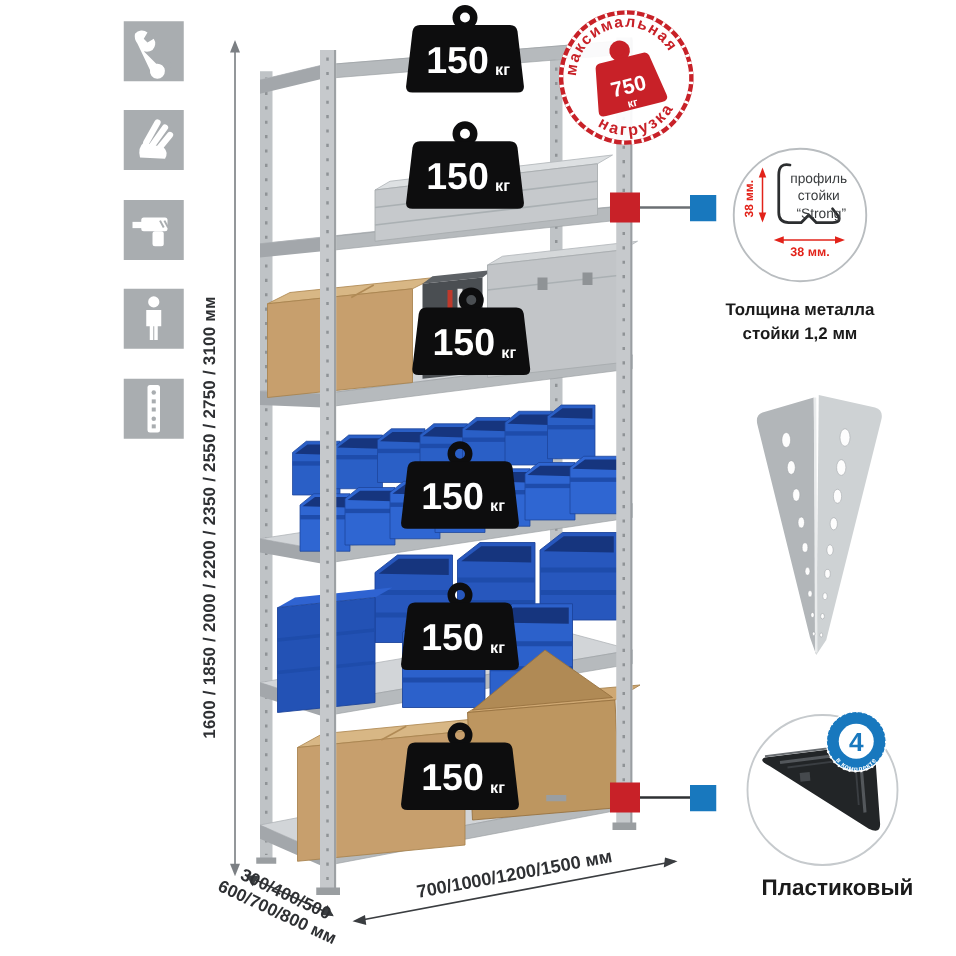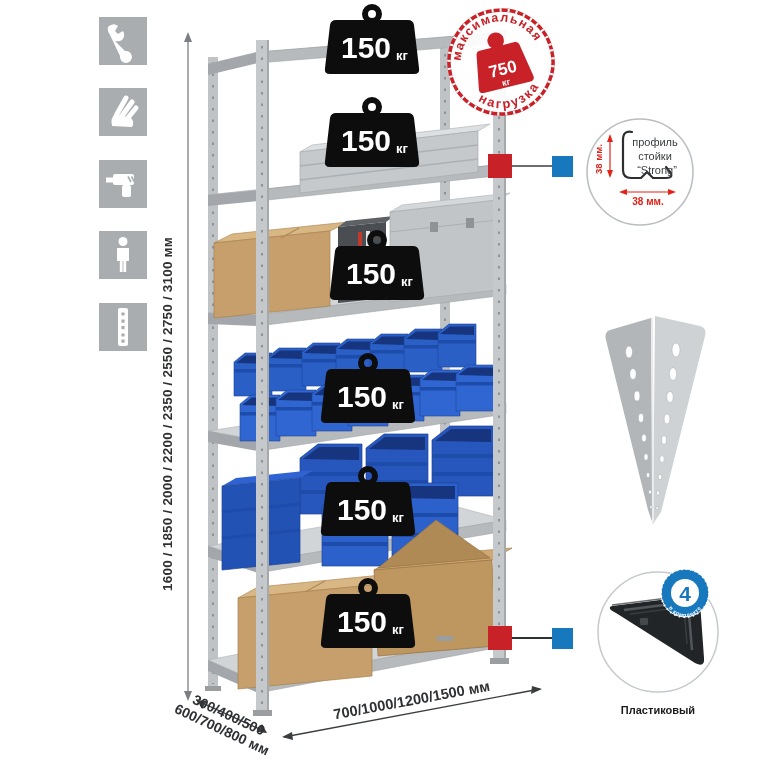--- a/index.html
+++ b/index.html
@@ -9,21 +9,21 @@
   .icon-box{position:absolute;left:99px;width:48px;height:48px;background:#a9adb0;}
   .txt{position:absolute;color:#2e3033;font-weight:700;}
   .dim-height{left:-71px;top:405px;width:480px;height:18px;font-size:13.5px;text-align:center;
               transform:rotate(-90deg);letter-spacing:.2px;}
   .dim-depth{left:145px;top:706px;width:160px;height:34px;font-size:14px;line-height:16px;
              text-align:center;transform:rotate(25deg);}
   .dim-width{left:292px;top:692px;width:240px;height:20px;font-size:14.5px;text-align:center;
              transform:rotate(-10.5deg);}
   .caption{position:absolute;width:160px;text-align:center;color:#1b1b1b;font-weight:700;}
   .caption-profile{left:560px;top:238px;font-size:13.5px;line-height:19px;}
-  .caption-foot{left:578px;top:700px;font-size:11px;line-height:20px;}
+  .caption-foot{left:590px;top:700px;font-size:18px;line-height:20px;}
   .sv-red{fill:#c82128;}
   text{font-family:"Liberation Sans",sans-serif;}
 </style>
 </head>
 <body>
 
 <div class="stage">
 
 <svg class="scene" width="765" height="765" viewBox="0 0 765 765">
 
@@ -425,18 +425,22 @@
 
 <div class="txt dim-height">1600 / 1850 / 2000 / 2200 / 2350 / 2550 / 2750 / 3100 мм</div>
 
 <div class="txt dim-depth">
   <div>300/400/500</div>
   <div>600/700/800 мм</div>
 </div>
 
 <div class="txt dim-width">700/1000/1200/1500 мм</div>
 
+<div class="caption caption-profile">
+  <div>Толщина металла</div>
+  <div>стойки 1,2 мм</div>
+</div>
 
 <div class="caption caption-foot">
   <div>Пластиковый</div>
 </div>
 
 </div>
 
 </body></html>

